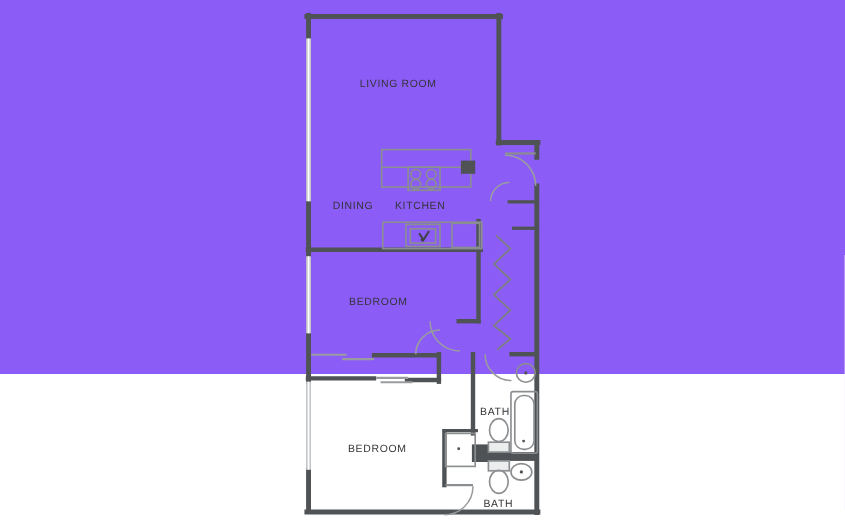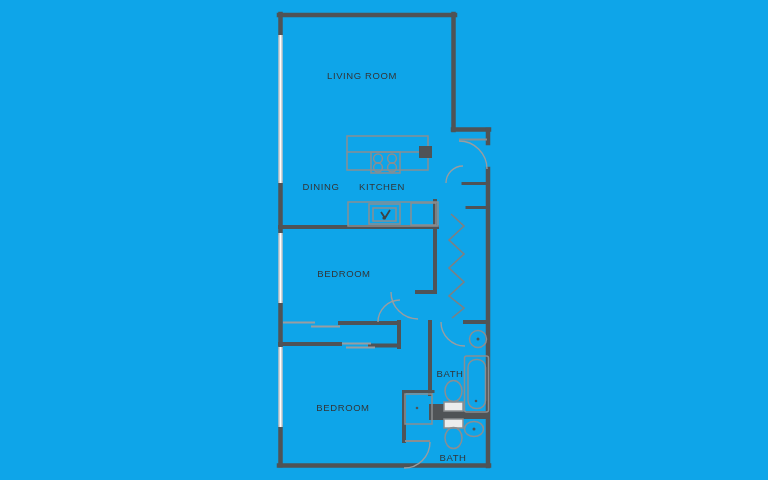--- a/index.html
+++ b/index.html
@@ -7,22 +7,22 @@
     padding: 0;
     width: 768px;
     height: 480px;
     background: #ffffff;
     overflow: hidden;
     font-family: "Liberation Sans", sans-serif;
   }
   #stage {
     position: relative;
     width: 768px;
-    height: 480px;
-    background: #0ea5e9;
+    height: 340px;
+    background: #8b5cf6;
   }
   svg { display: block; }
   .room-label {
     font-family: "Liberation Sans", sans-serif;
     font-size: 9.5px;
     letter-spacing: 0.6px;
     fill: #333537;
   }
   .wall   { stroke: #4f5356; fill: none; }
   .w45    { stroke-width: 4.5; stroke-linecap: square; }

